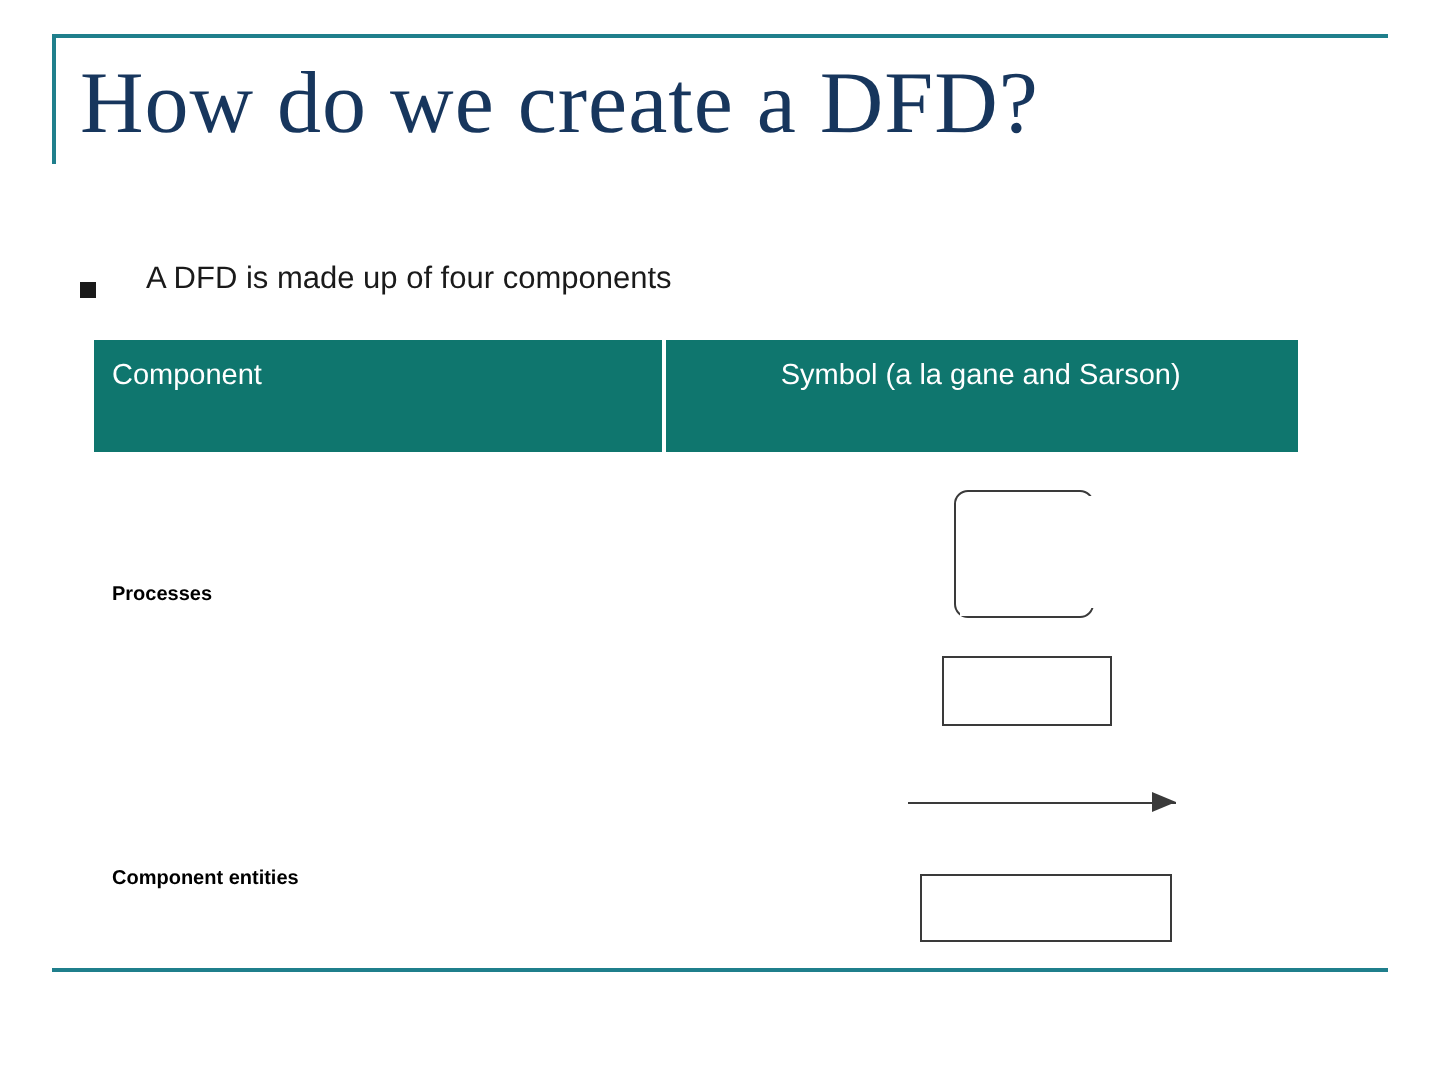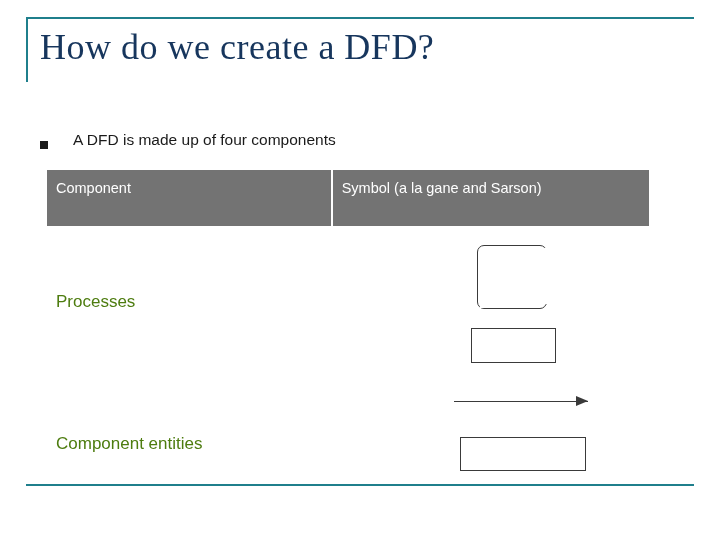--- a/index.html
+++ b/index.html
@@ -45,21 +45,21 @@
     height: 2px;
     background: #1f7f8c;
   }
 
   
   .title {
     position: absolute;
     left: 40px;
     top: 26px;
     font-family: "Liberation Serif", serif;
-    font-size: 36px;
+    font-size: 44px;
     color: #17365d;
     letter-spacing: 0.5px;
     white-space: nowrap;
   }
 
   
   .bullet-row {
     position: absolute;
     left: 40px;
     top: 131px;
@@ -83,45 +83,47 @@
     position: absolute;
     left: 47px;
     top: 170px;
     width: 602px;
   }
   .header-row {
     display: flex;
     height: 56px;
   }
   .header-cell {
-    background: #737373;
+    background: #0f766e;
     color: #ffffff;
     font-size: 14.5px;
     padding: 10px 10px 0 9px;
     box-sizing: border-box;
   }
   .header-cell.left {
     width: 313px;
     border-right: 2px solid #ffffff;
   }
   .header-cell.right {
     width: 347px;
+    text-align: center;
   }
 
   .body-row {
     display: flex;
     position: relative;
   }
   .row-label {
     width: 313px;
     box-sizing: border-box;
     padding-left: 9px;
-    font-size: 17px;
-    color: #4d7c0f;
+    font-size: 10px;
+    color: #000000;
     flex: none;
+    font-weight: bold;
   }
 
   .r-processes   { height: 72px; padding-top: 66px; }
   .r-external    { height: 62px; padding-top: 136px; }
   .r-dataflows   { height: 62px; padding-top: 198px; }
 
   
   .symbols {
     position: absolute;
     left: 313px;

